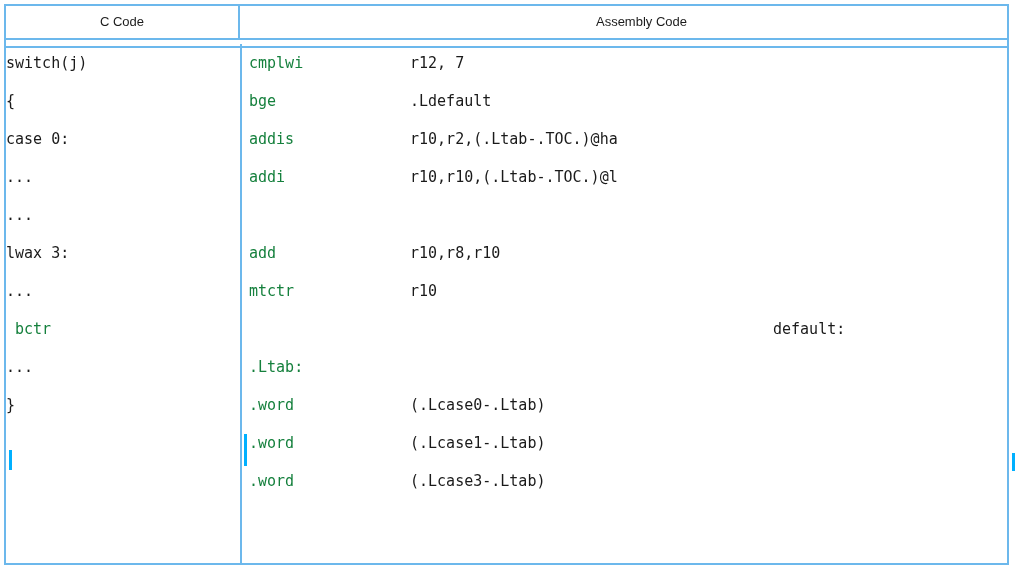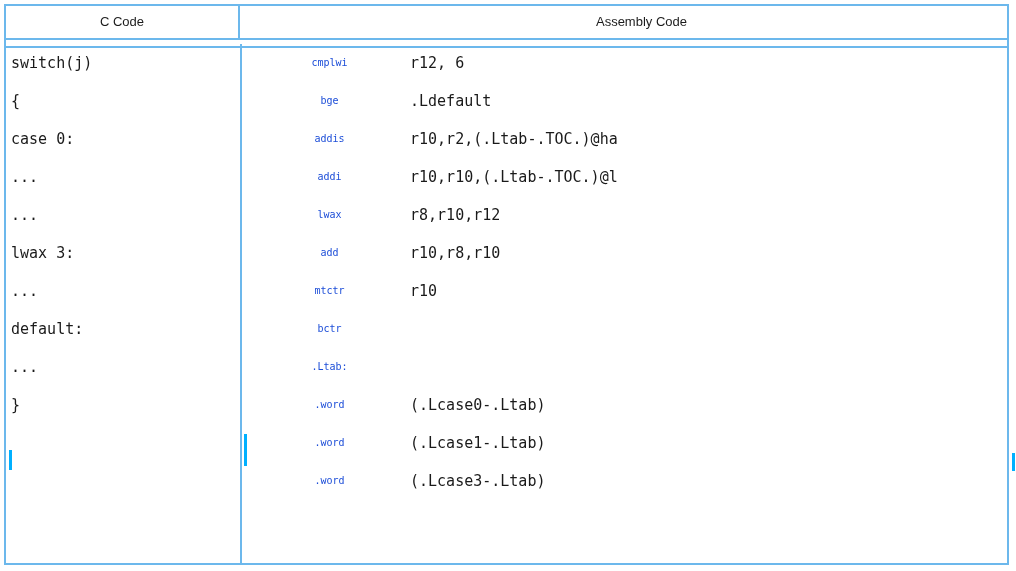--- a/index.html
+++ b/index.html
@@ -110,36 +110,34 @@
     height: 38px;
     line-height: 38px;
     font-family: "DejaVu Sans Mono", monospace;
     font-size: 15px;
     color: #1a1a1a;
     white-space: pre;
     overflow: hidden;
   }
   .td-c {
     width: 234px;
-    padding-left: 5px;
   }
   .td-asm {
     flex: 1 1 auto;
     position: relative;
     padding-left: 9px;
   }
   .mnemonic {
     display: inline-block;
     width: 161px;
     font-family: "DejaVu Sans Mono", monospace;
-    font-size: 10px;
-    color: #1d4ed8;
+    font-size: 15px;
+    color: #15803d;
     white-space: pre;
     vertical-align: top;
-    text-align: center;
   }
   .operand {
     display: inline-block;
     font-family: "DejaVu Sans Mono", monospace;
     font-size: 15px;
     color: #1a1a1a;
     white-space: pre;
     vertical-align: top;
   }
 
@@ -165,49 +163,48 @@
       <div class="th th-c">C Code</div>
       <div class="th th-asm">Assembly Code</div>
     </div>
     <div class="header-rule"></div>
 
     <div class="tbody" id="table-body">
       <div class="col-divider"></div>
 
     <div class="tr">
           <div class="td td-c">switch(j)</div>
-          <div class="td td-asm"><span class="mnemonic">cmplwi</span><span class="operand">r12, 6</span></div>
+          <div class="td td-asm"><span class="mnemonic">cmplwi</span><span class="operand">r12, 7</span></div>
         </div>
         <div class="tr">
           <div class="td td-c">{</div>
           <div class="td td-asm"><span class="mnemonic">bge</span><span class="operand">.Ldefault</span></div>
         </div>
         <div class="tr">
           <div class="td td-c">case 0:</div>
           <div class="td td-asm"><span class="mnemonic">addis</span><span class="operand">r10,r2,(.Ltab-.TOC.)@ha</span></div>
         </div>
         <div class="tr">
           <div class="td td-c">...</div>
           <div class="td td-asm"><span class="mnemonic">addi</span><span class="operand">r10,r10,(.Ltab-.TOC.)@l</span></div>
         </div>
         <div class="tr">
           <div class="td td-c">...</div>
-          <div class="td td-asm"><span class="mnemonic">lwax</span><span class="operand">r8,r10,r12</span></div>
         </div>
         <div class="tr">
           <div class="td td-c">lwax 3:</div>
           <div class="td td-asm"><span class="mnemonic">add</span><span class="operand">r10,r8,r10</span></div>
         </div>
         <div class="tr">
           <div class="td td-c">...</div>
           <div class="td td-asm"><span class="mnemonic">mtctr</span><span class="operand">r10</span></div>
         </div>
         <div class="tr">
+          <div class="td td-asm"><span class="mnemonic">bctr</span><span class="operand"></span></div>
           <div class="td td-c">default:</div>
-          <div class="td td-asm"><span class="mnemonic">bctr</span><span class="operand"></span></div>
         </div>
         <div class="tr">
           <div class="td td-c">...</div>
           <div class="td td-asm"><span class="mnemonic">.Ltab:</span><span class="operand"></span></div>
         </div>
         <div class="tr">
           <div class="td td-c">}</div>
           <div class="td td-asm"><span class="mnemonic">.word</span><span class="operand">(.Lcase0-.Ltab)</span></div>
         </div>
         <div class="tr">

